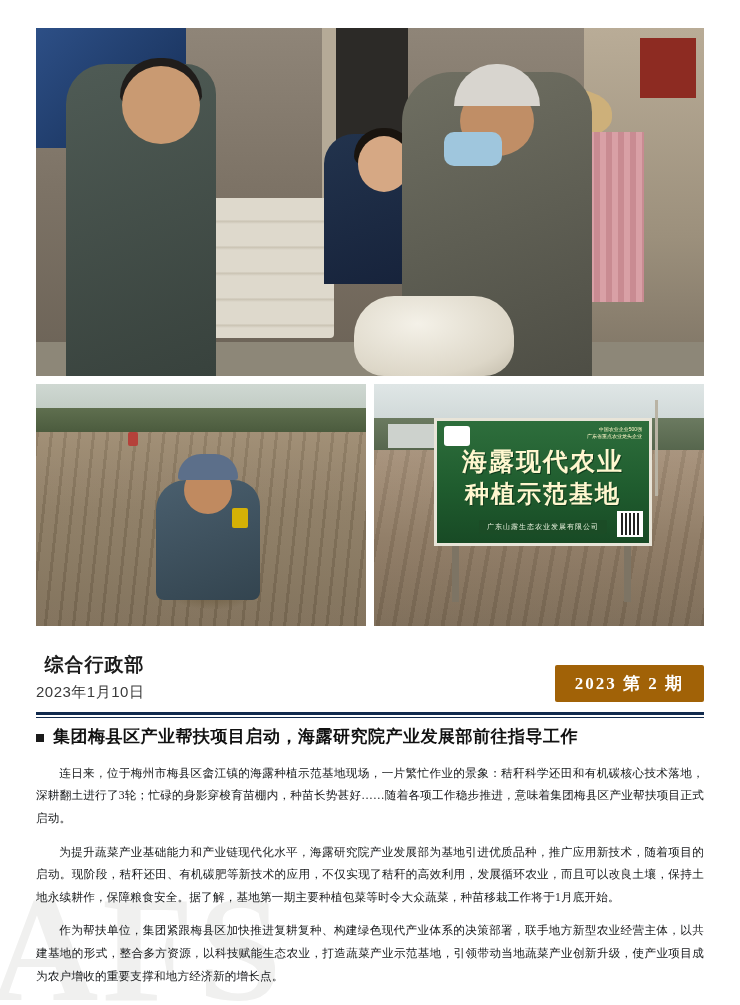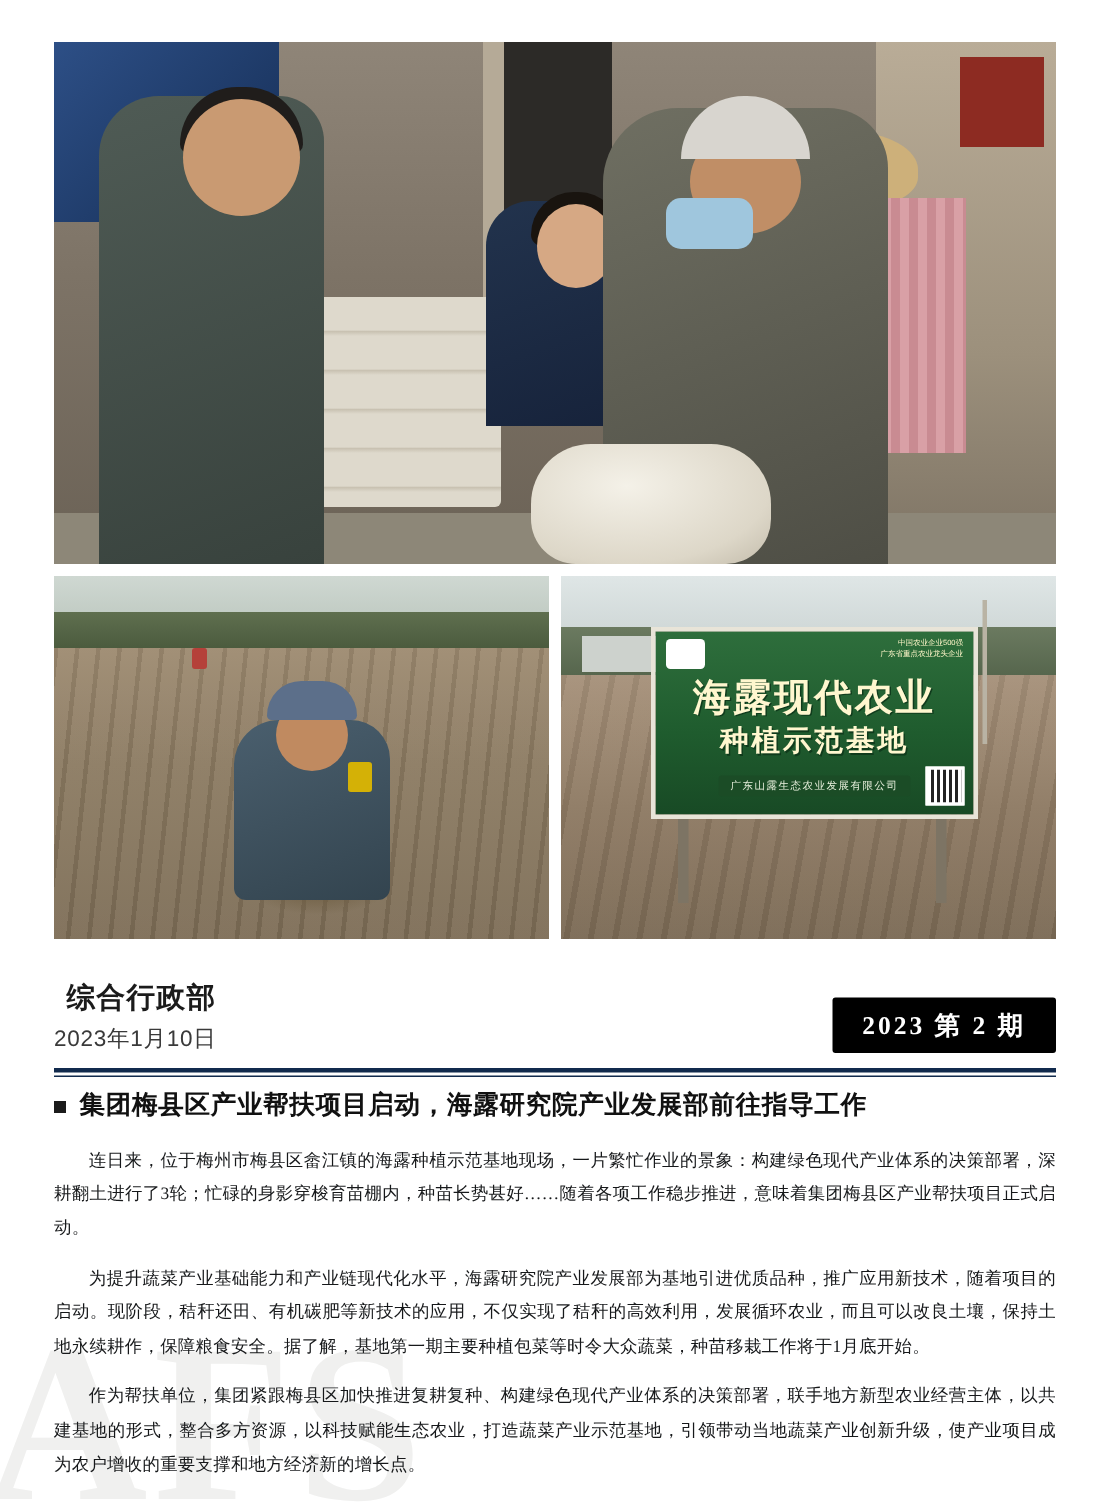--- a/index.html
+++ b/index.html
@@ -193,21 +193,21 @@
     display:flex; justify-content:space-between; padding:0 7px; box-sizing:border-box;
   }
   .sp2-logo { width:26px; height:20px; background:#ffffff; border-radius:3px; }
   .sp2-topbadge { font-size:5px; color:#fff6c9; line-height:1.3; text-align:right;}
   .sp2-title1 {
     color:#fff7cf; font-family:"Liberation Serif", serif; font-weight:bold;
     font-size:25px; letter-spacing:2px; margin-top:14px; text-shadow:1px 1px 0 #103b1c;
   }
   .sp2-title2 {
     color:#fff7cf; font-family:"Liberation Serif", serif; font-weight:bold;
-    font-size:19px; letter-spacing:2px; text-shadow:1px 1px 0 #103b1c;
+    font-size:24px; letter-spacing:2px; text-shadow:1px 1px 0 #103b1c;
   }
   .sp2-sub {
     margin-top:10px; background:#1b4c26; color:#e8f0dd; font-size:7px;
     padding:2px 8px; border-radius:2px; letter-spacing:1px;
   }
   .sp2-qr {
     position:absolute; right:6px; bottom:6px; width:22px; height:22px;
     background:
       repeating-linear-gradient(90deg,#fff 0 2px,#222 2px 4px),
       #fff;
@@ -224,21 +224,21 @@
     text-align: right;
   }
   .dept {
     font-family:"Liberation Serif", serif;
     font-size: 19px; color:#1b1b1b; font-weight:bold; letter-spacing:1px;
   }
   .date {
     font-size: 15px; color:#3a3a3a; margin-top:5px; letter-spacing:0.5px;
   }
   .issue {
-    background:#000000; color:#ffffff;
+    background:#a16207; color:#ffffff;
     font-family:"Liberation Serif", serif;
     font-size: 17px; font-weight:bold;
     padding: 7px 20px; letter-spacing:2px;
     border-radius:2px;
   }
   .rule {
     margin-top: 10px;
     height: 3px; background:#112a4d;
   }
   .rule-thin {
@@ -357,18 +357,18 @@
 
   <div class="rule"></div>
   <div class="rule-thin"></div>
 
   <div class="headline">
     <div class="bullet"></div>
     <div class="headline-text">集团梅县区产业帮扶项目启动，海露研究院产业发展部前往指导工作</div>
   </div>
 
   <div class="body">
-    <p>连日来，位于梅州市梅县区畲江镇的海露种植示范基地现场，一片繁忙作业的景象：构建绿色现代产业体系的决策部署，深耕翻土进行了3轮；忙碌的身影穿梭育苗棚内，种苗长势甚好……随着各项工作稳步推进，意味着集团梅县区产业帮扶项目正式启动。</p>
+    <p>连日来，位于梅州市梅县区畲江镇的海露种植示范基地现场，一片繁忙作业的景象：秸秆科学还田和有机碳核心技术落地，深耕翻土进行了3轮；忙碌的身影穿梭育苗棚内，种苗长势甚好……随着各项工作稳步推进，意味着集团梅县区产业帮扶项目正式启动。</p>
     <p>为提升蔬菜产业基础能力和产业链现代化水平，海露研究院产业发展部为基地引进优质品种，推广应用新技术，随着项目的启动。现阶段，秸秆还田、有机碳肥等新技术的应用，不仅实现了秸秆的高效利用，发展循环农业，而且可以改良土壤，保持土地永续耕作，保障粮食安全。据了解，基地第一期主要种植包菜等时令大众蔬菜，种苗移栽工作将于1月底开始。</p>
     <p>作为帮扶单位，集团紧跟梅县区加快推进复耕复种、构建绿色现代产业体系的决策部署，联手地方新型农业经营主体，以共建基地的形式，整合多方资源，以科技赋能生态农业，打造蔬菜产业示范基地，引领带动当地蔬菜产业创新升级，使产业项目成为农户增收的重要支撑和地方经济新的增长点。</p>
   </div>
 
 </div>
 
 </body></html>

